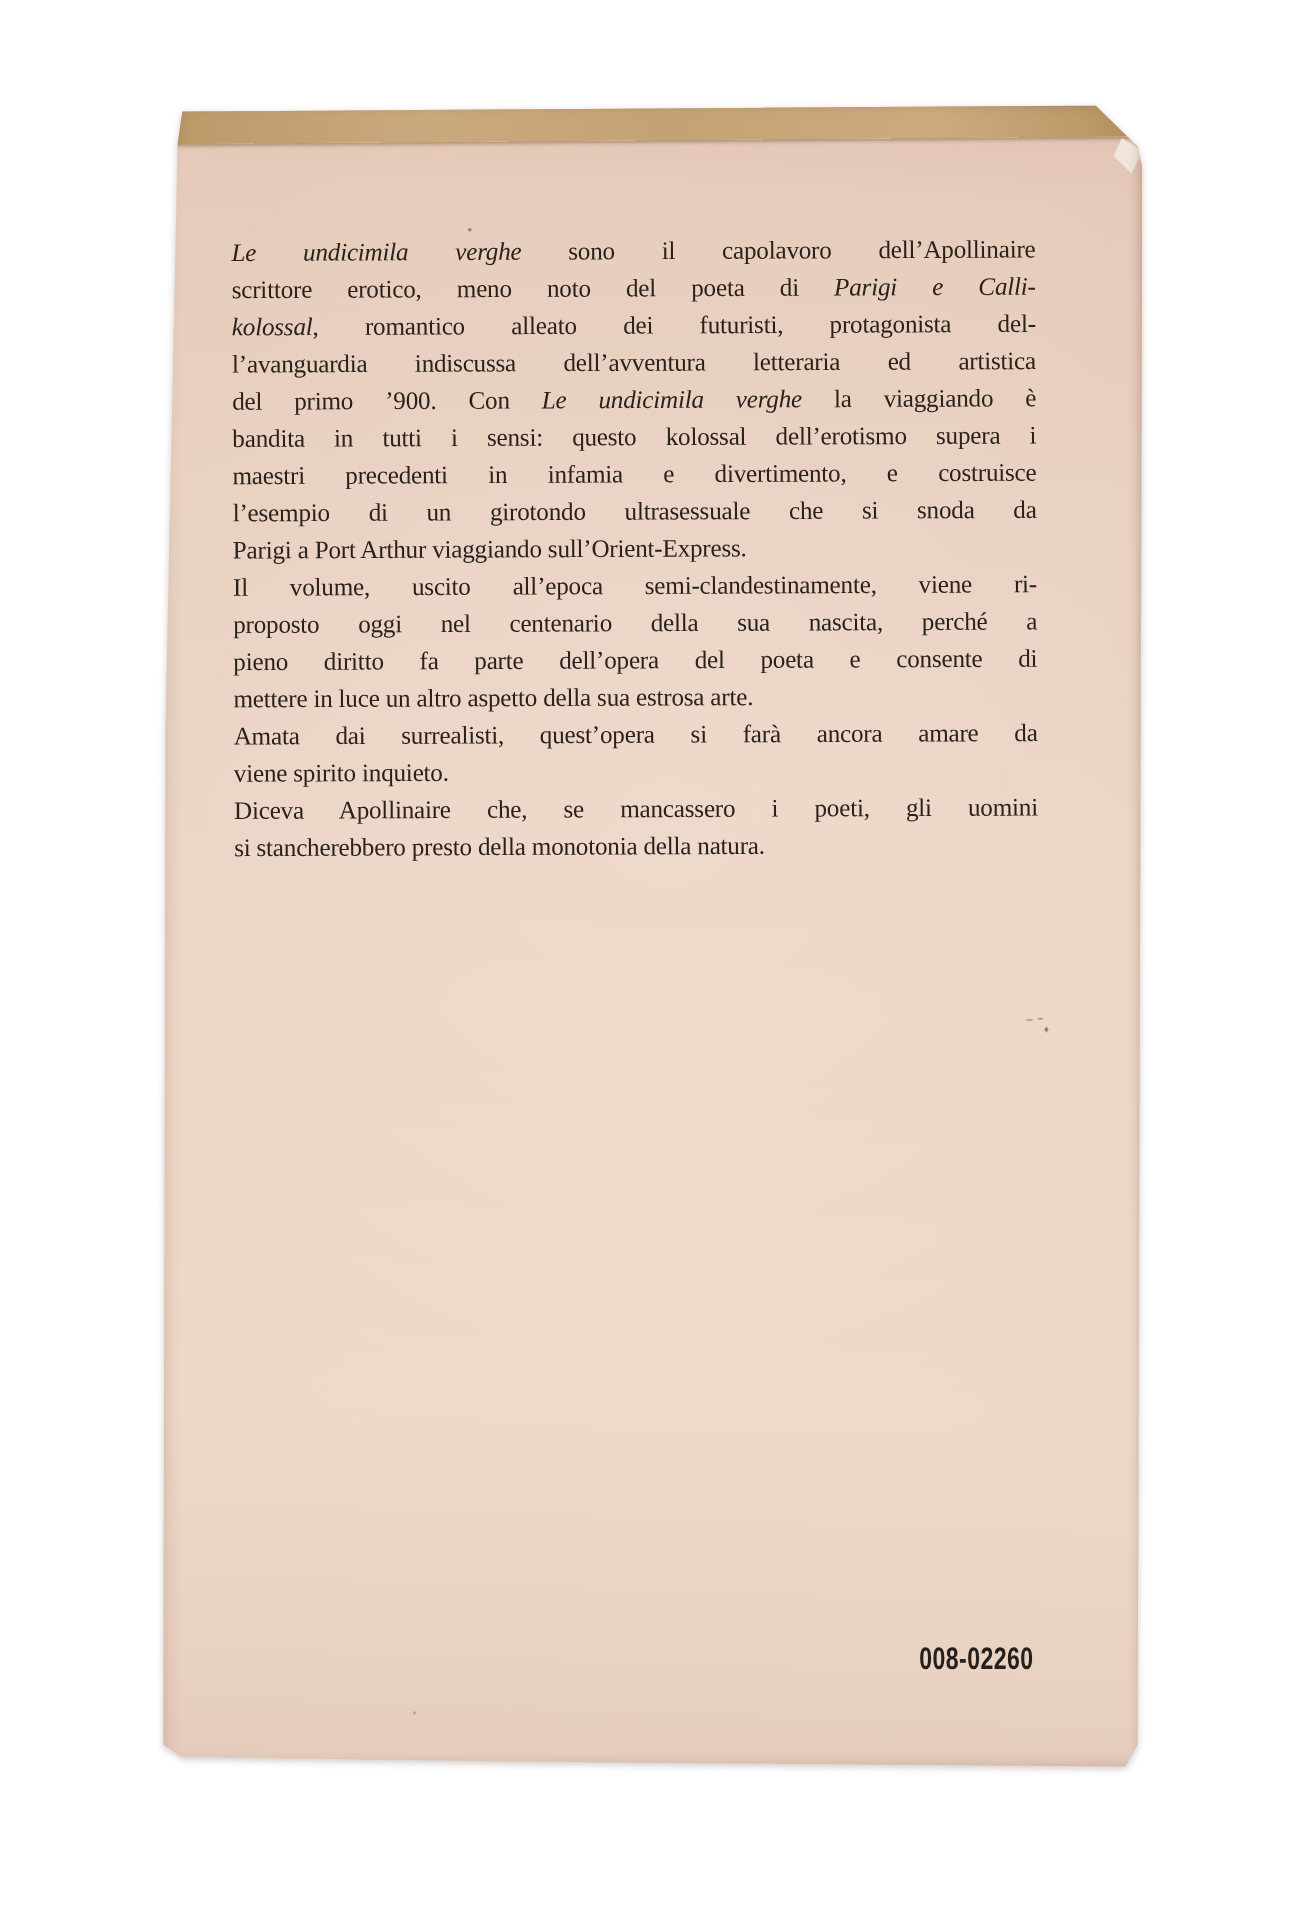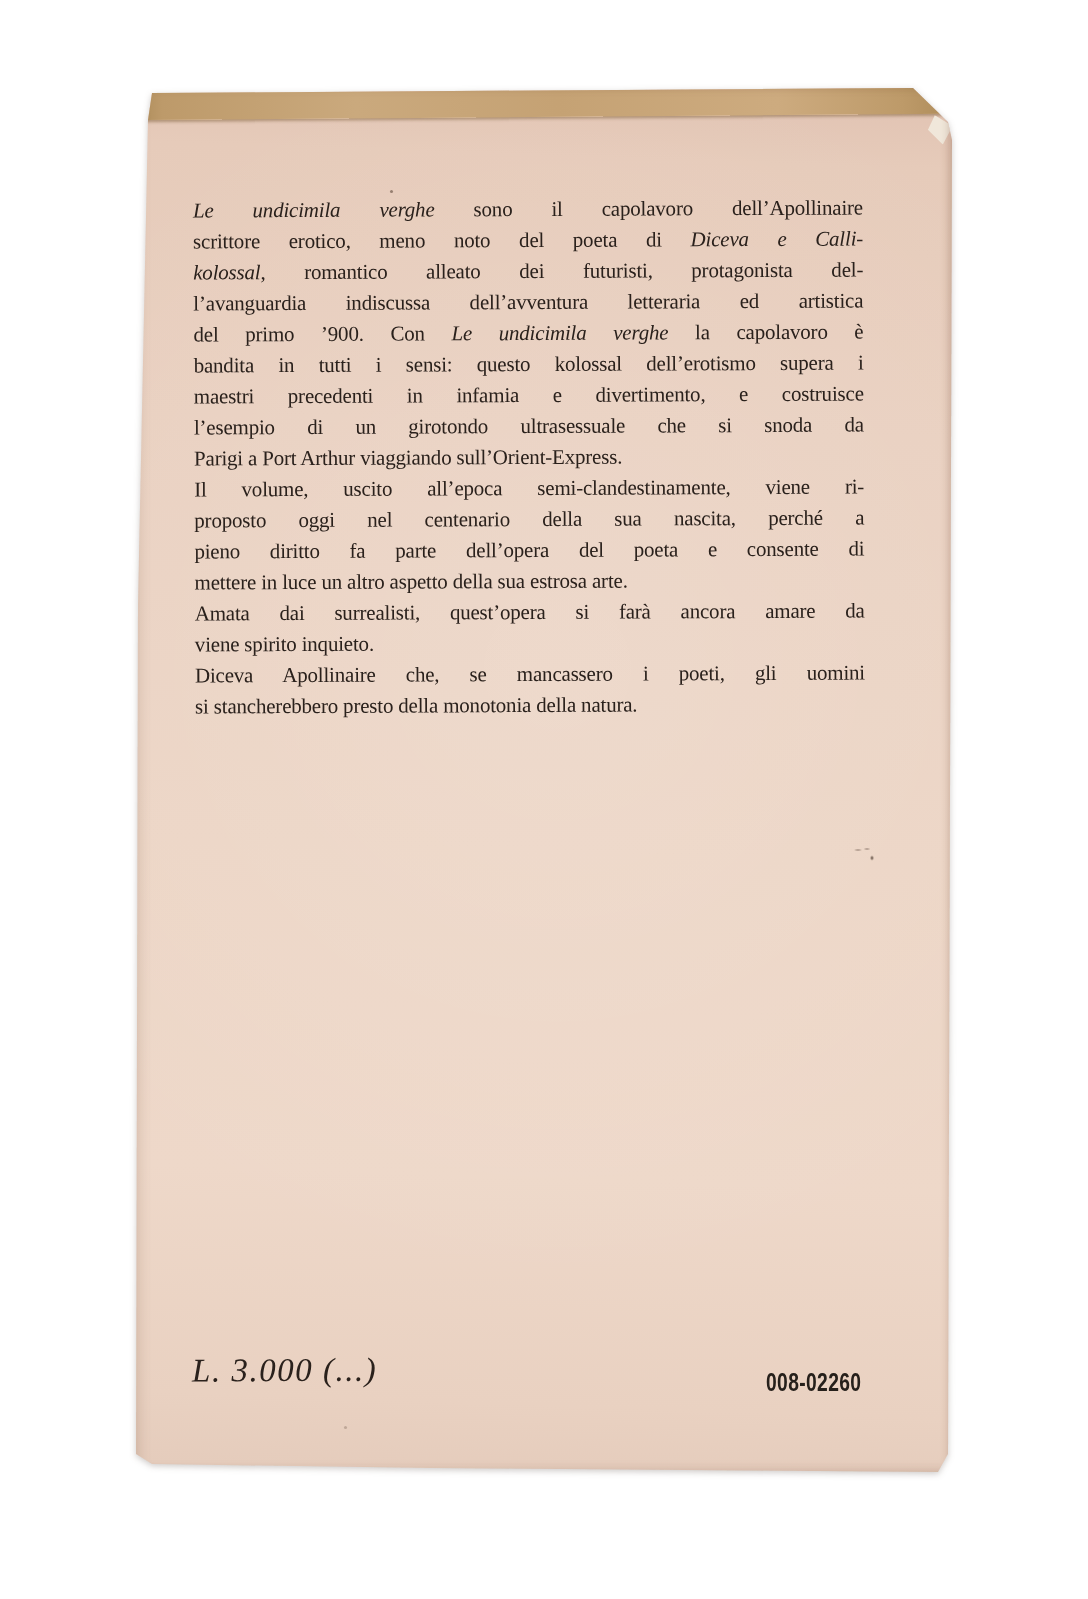--- a/index.html
+++ b/index.html
@@ -138,39 +138,38 @@
 <body>
 
 <div class="photo">
   <div class="book-wrap">
     <div class="book">
       <div class="top-edge"></div>
       <div class="corner-chip"></div>
 
       <div class="blurb" id="blurb">
           <div class="line"><span class="it">Le undicimila verghe</span><span> sono il capolavoro dell’Apollinaire</span></div>
-          <div class="line"><span>scrittore erotico, meno noto del poeta di </span><span class="it">Diceva e Calli-</span></div>
+          <div class="line"><span>scrittore erotico, meno noto del poeta di </span><span class="it">Parigi e Calli-</span></div>
           <div class="line"><span class="it">kolossal</span><span>, romantico alleato dei futuristi, protagonista del-</span></div>
           <div class="line"><span>l’avanguardia indiscussa dell’avventura letteraria ed artistica</span></div>
-          <div class="line"><span>del primo ’900. Con </span><span class="it">Le undicimila verghe</span><span> la capolavoro è</span></div>
+          <div class="line"><span>del primo ’900. Con </span><span class="it">Le undicimila verghe</span><span> la viaggiando è</span></div>
           <div class="line"><span>bandita in tutti i sensi: questo kolossal dell’erotismo supera i</span></div>
           <div class="line"><span>maestri precedenti in infamia e divertimento, e costruisce</span></div>
           <div class="line"><span>l’esempio di un girotondo ultrasessuale che si snoda da</span></div>
           <div class="line no-j"><span>Parigi a Port Arthur viaggiando sull’Orient-Express.</span></div>
           <div class="line"><span>Il volume, uscito all’epoca semi-clandestinamente, viene ri-</span></div>
           <div class="line"><span>proposto oggi nel centenario della sua nascita, perché a</span></div>
           <div class="line"><span>pieno diritto fa parte dell’opera del poeta e consente di</span></div>
           <div class="line no-j"><span>mettere in luce un altro aspetto della sua estrosa arte.</span></div>
           <div class="line"><span>Amata dai surrealisti, quest’opera si farà ancora amare da</span></div>
           <div class="line no-j"><span>viene spirito inquieto.</span></div>
           <div class="line"><span>Diceva Apollinaire che, se mancassero i poeti, gli uomini</span></div>
           <div class="line no-j"><span>si stancherebbero presto della monotonia della natura.</span></div>
         </div>
 
-      <div class="price">L. 3.000 (...)</div>
       <div class="code">008-02260</div>
 
       <div class="speck s1"></div>
       <div class="speck s2"></div>
       <div class="scratch"></div>
 
       <div class="cover-shade"></div>
     </div>
   </div>
 </div>

